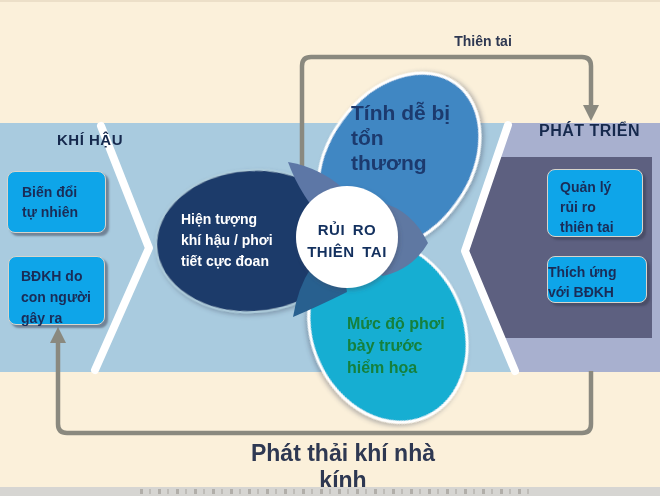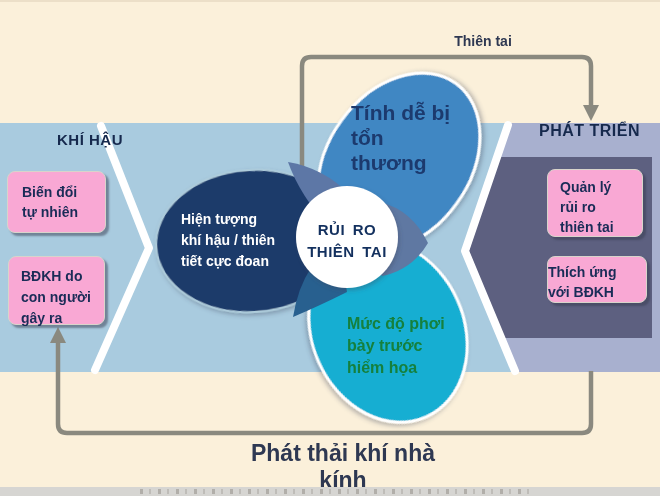--- a/index.html
+++ b/index.html
@@ -7,21 +7,21 @@
     position:relative;width:660px;height:496px;overflow:hidden;
     background:#fbf0da;
     font-family:"Liberation Sans","DejaVu Sans",sans-serif;
   }
   .stage svg{position:absolute;left:0;top:0;}
   .top-edge{position:absolute;left:0;top:0;width:660px;height:2px;background:#ecdfc8;}
   .label{position:absolute;color:#1a2c57;font-weight:bold;white-space:pre-line;}
   .section-title{font-size:15px;letter-spacing:.5px;color:#16294d;}
   .dev-title{font-size:16px;}
   .whitebox{
-    position:absolute;background:#f9a8d4;border:1px solid #d8d4cb;border-radius:8px;
+    position:absolute;background:#0ea5e9;border:1px solid #d8d4cb;border-radius:8px;
     box-shadow:3px 3px 2px rgba(55,60,80,.5);
     color:#1a2c57;font-weight:bold;font-size:14px;line-height:20px;white-space:pre-line;
     box-sizing:border-box;
   }
   .arrow-label{color:#2e3852;font-weight:600;text-align:center;}
   .petal-label{line-height:21px;}
   .center-label{text-align:center;line-height:22px;word-spacing:3px;letter-spacing:.5px;color:#13305e;}
   .bottom-strip{
     position:absolute;left:0;bottom:0;width:660px;height:9px;background:#d6d5d2;
   }
@@ -79,21 +79,21 @@
   <div class="whitebox" style="left:547px;top:169px;width:96px;height:68px;padding:7px 0 0 12px;">Quản lý
 rủi ro
 thiên tai</div>
   <div class="whitebox" style="left:547px;top:256px;width:100px;height:47px;padding:5px 0 0 0;">Thích ứng
 với BĐKH</div>
 
   <div class="label arrow-label" style="left:438px;top:33px;width:90px;font-size:14px;">Thiên tai</div>
   <div class="label arrow-label" style="left:228px;top:440px;width:230px;font-size:23px;">Phát thải khí nhà kính</div>
 
   <div class="label petal-label" style="left:181px;top:209px;width:115px;font-size:14px;color:#ffffff;">Hiện tượng
-khí hậu / thiên
+khí hậu / phơi
 tiết cực đoan</div>
   <div class="label petal-label" style="left:351px;top:100px;width:100px;font-size:21px;line-height:25px;color:#1c3a6e;">Tính dễ bị
 tổn thương</div>
   <div class="label petal-label" style="left:347px;top:313px;width:112px;font-size:16px;line-height:22px;color:#15803d;">Mức độ phơi
 bày trước
 hiểm họa</div>
 
   <div class="label center-label" style="left:297px;top:219px;width:100px;font-size:15px;">RỦI RO
 THIÊN TAI</div>
 

